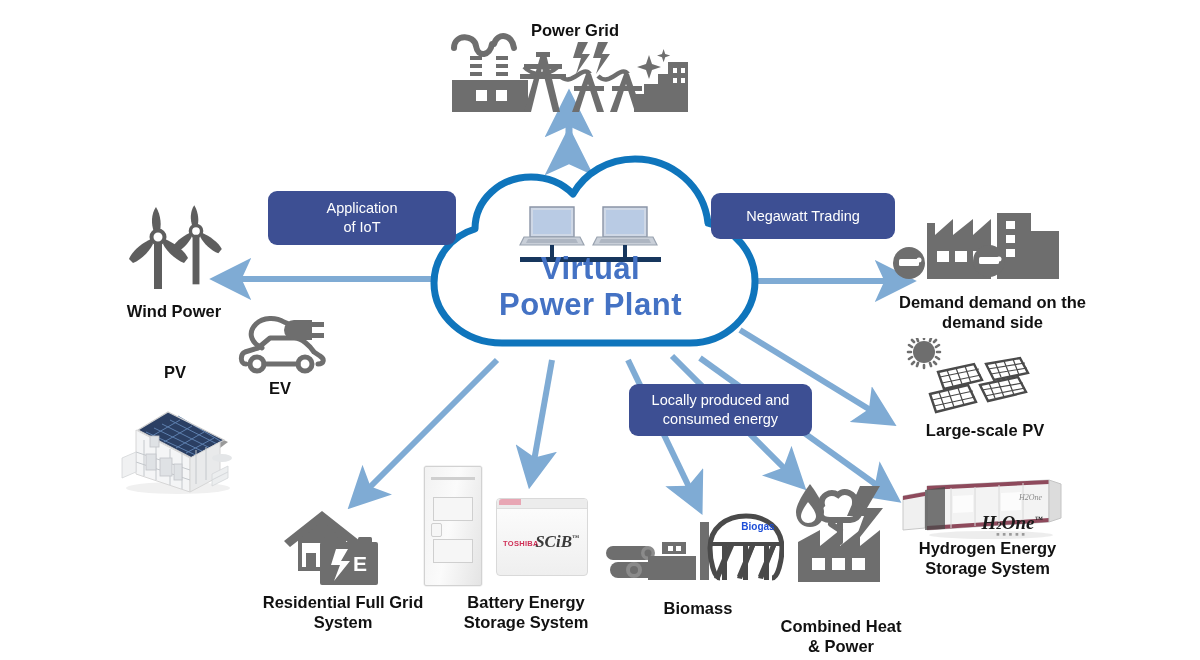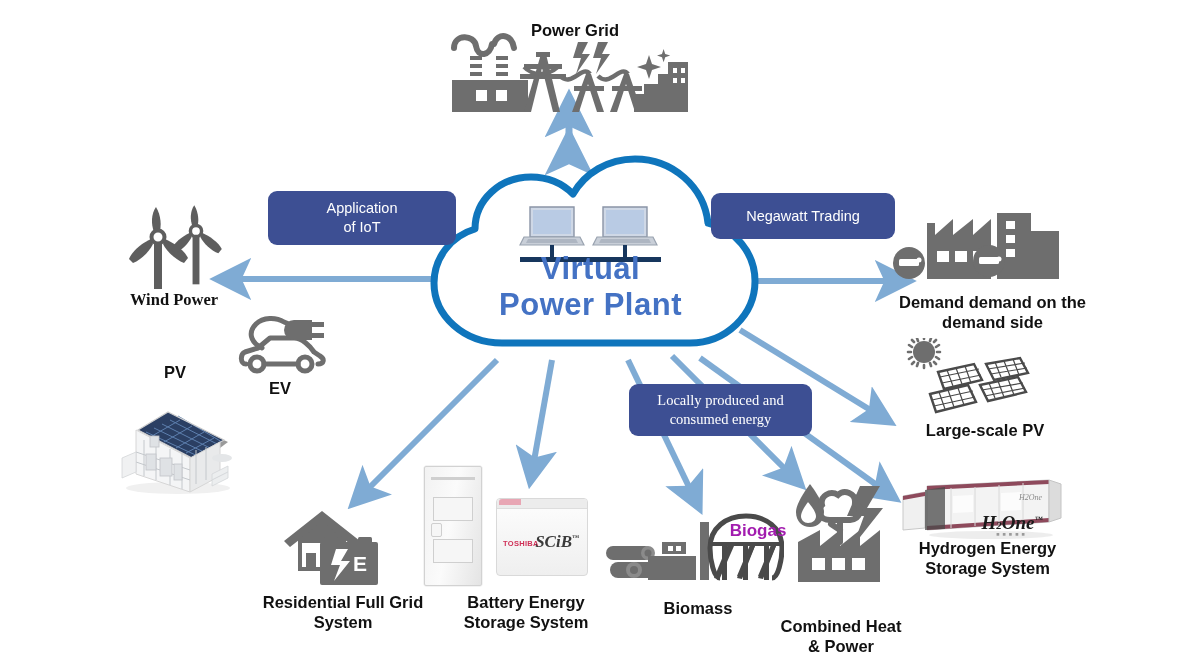--- a/index.html
+++ b/index.html
@@ -17,21 +17,21 @@
   
   .laptops{position:absolute;left:100px;top:48px;width:145px;height:62px;}
 
   
   .pill{position:absolute;background:#3B4E94;background:#3D4F93;border-radius:9px;
     color:#fff;display:flex;align-items:center;justify-content:center;text-align:center;
     font-size:14.5px;line-height:19px;padding:7px 10px;box-sizing:border-box;z-index:6;}
   .pill.iot{left:268px;top:191px;width:188px;height:54px;}
   .pill.nega{left:711px;top:193px;width:184px;height:46px;}
   .pill.integ{left:358px;top:379px;width:183px;height:52px;}
-  .pill.local{left:629px;top:384px;width:183px;height:52px;font-family:Liberation Serif, serif;}
+  .pill.local{left:629px;top:384px;width:183px;height:52px;}
 
   
   .cap{position:absolute;text-align:center;font-weight:bold;color:#111;
     font-size:16.5px;line-height:20px;}
 
   
   .ico{position:absolute;}
 
   
   .pvhouse{position:absolute;left:116px;top:392px;width:122px;height:105px;}
@@ -49,21 +49,21 @@
   .scib .brand{position:absolute;right:8px;top:33px;font-size:17px;font-style:italic;font-weight:bold;color:#3a3a3a;font-family:"Liberation Serif",serif;}
   .scib .tm{font-size:7px;vertical-align:super;}
 
   
   .h2box{position:absolute;left:899px;top:470px;width:166px;height:70px;}
   .h2tag{position:absolute;left:952px;top:512px;width:120px;text-align:center;
     font-family:"Liberation Serif",serif;font-style:italic;font-weight:bold;font-size:19px;color:#1a1a1a;}
   .h2tag .sub{font-size:11px;}
   .h2tag .tiny{display:block;font-size:5.5px;letter-spacing:3px;font-style:normal;color:#9a9a9a;margin-top:-3px;}
 
-  .biogas-txt{position:absolute;font-size:17px;font-weight:bold;color:#a21caf;}
+  .biogas-txt{position:absolute;font-size:10px;font-weight:bold;color:#1d4ed8;}
 </style>
 </head>
 <body>
 
 <div id="stage">
 
   <svg id="arrows" viewBox="0 0 1200 660">
     <defs>
       <marker id="ah" markerWidth="7" markerHeight="7" refX="2.2" refY="3.5" orient="auto">
         <path d="M0,0 L7,3.5 L0,7 L1.6,3.5 Z" fill="#7FABD4"></path>
@@ -239,21 +239,21 @@
       </g>
       <g transform="translate(74,26) scale(.86)">
         <path d="M-2,-30 C3,-22 4,-10 1,-4 L-4,-5 C-7,-13 -7,-23 -2,-30 Z"></path>
         <path d="M-7,2 C-16,6 -26,14 -29,22 L-25,26 C-17,23 -9,15 -5,7 Z"></path>
         <path d="M7,2 C16,6 26,13 30,21 L26,26 C18,23 9,15 5,7 Z"></path>
         <circle cx="0" cy="0" r="6.5" fill="#fff" stroke="#5E5E5E" stroke-width="4"></circle>
         <rect x="-4" y="6" width="8" height="56"></rect>
       </g>
     </g>
   </svg>
-  <div class="cap" style="left:100px;top:290px;width:148px;font-family:Liberation Serif, serif;">
+  <div class="cap" style="left:100px;top:301px;width:148px;">
     <span>Wind Power</span>
   </div>
 
   <svg class="ico" style="left:236px;top:312px;width:96px;height:70px" viewBox="0 0 96 70">
     <g stroke="#6E6E6E" stroke-width="5" fill="none" stroke-linecap="round" stroke-linejoin="round">
       <path d="M10,52 C4,52 4,42 9,40 L22,36 L34,26 L58,26 C66,26 74,34 78,40 L84,44 C89,47 88,52 82,52"></path>
       <path d="M14,52 a7,7 0 1,0 14,0 a7,7 0 1,0 -14,0"></path>
       <path d="M62,52 a7,7 0 1,0 14,0 a7,7 0 1,0 -14,0"></path>
       <path d="M28,52 L62,52"></path>
       <path d="M26,36 C14,30 12,20 20,12 C27,5 40,5 48,10 L58,14"></path>

